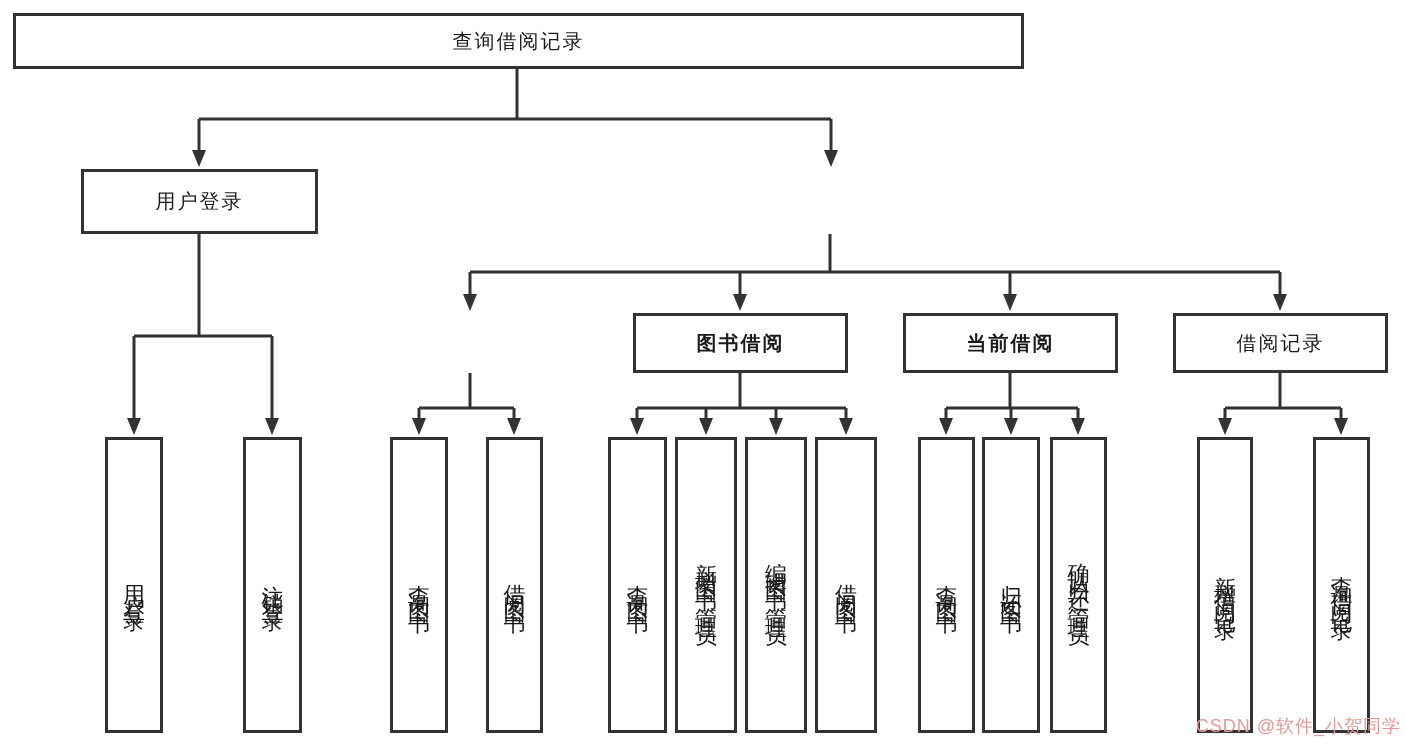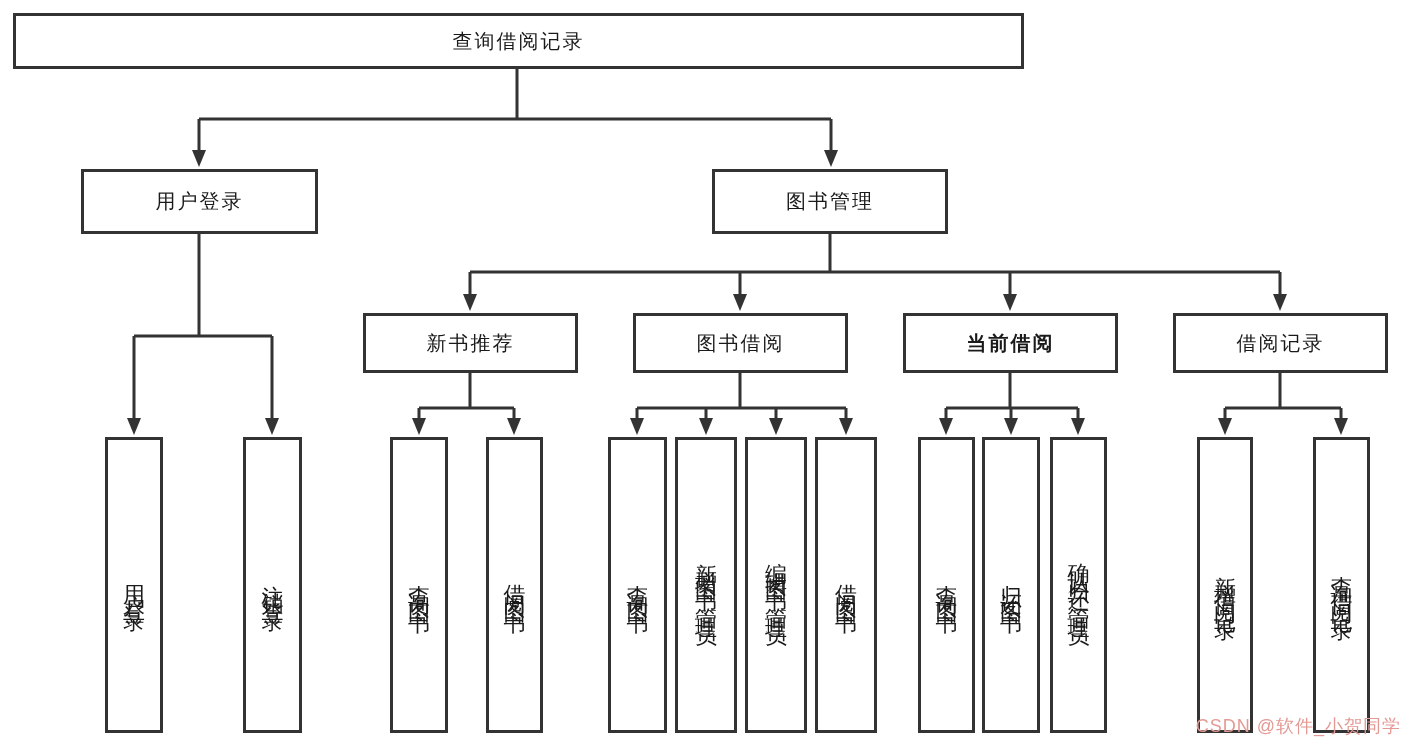--- a/index.html
+++ b/index.html
@@ -83,28 +83,22 @@
       </g>
   </svg>
 
   <div class="box" style="left:13px;top:13px;width:1011px;height:56px;">
     <span class="hlabel">查询借阅记录</span>
   </div>
 
   <div class="box" style="left:81px;top:169px;width:237px;height:65px;">
     <span class="hlabel">用户登录</span>
   </div>
-  <div class="box" style="left:712px;top:169px;width:236px;height:65px;">
-    <span class="hlabel">图书管理</span>
-  </div>
 
-  <div class="box" style="left:363px;top:313px;width:215px;height:60px;">
-    <span class="hlabel">新书推荐</span>
-  </div>
-  <div class="box" style="left:633px;top:313px;width:215px;height:60px;">
+  <div class="box" style="left:633px;top:313px;width:215px;height:60px;font-weight:bold;">
     <span class="hlabel">图书借阅</span>
   </div>
   <div class="box" style="left:903px;top:313px;width:215px;height:60px;font-weight:bold;">
     <span class="hlabel">当前借阅</span>
   </div>
   <div class="box" style="left:1173px;top:313px;width:215px;height:60px;">
     <span class="hlabel">借阅记录</span>
   </div>
 
   <div class="box leaf" style="left:105px;top:437px;width:58px;height:296px;">

